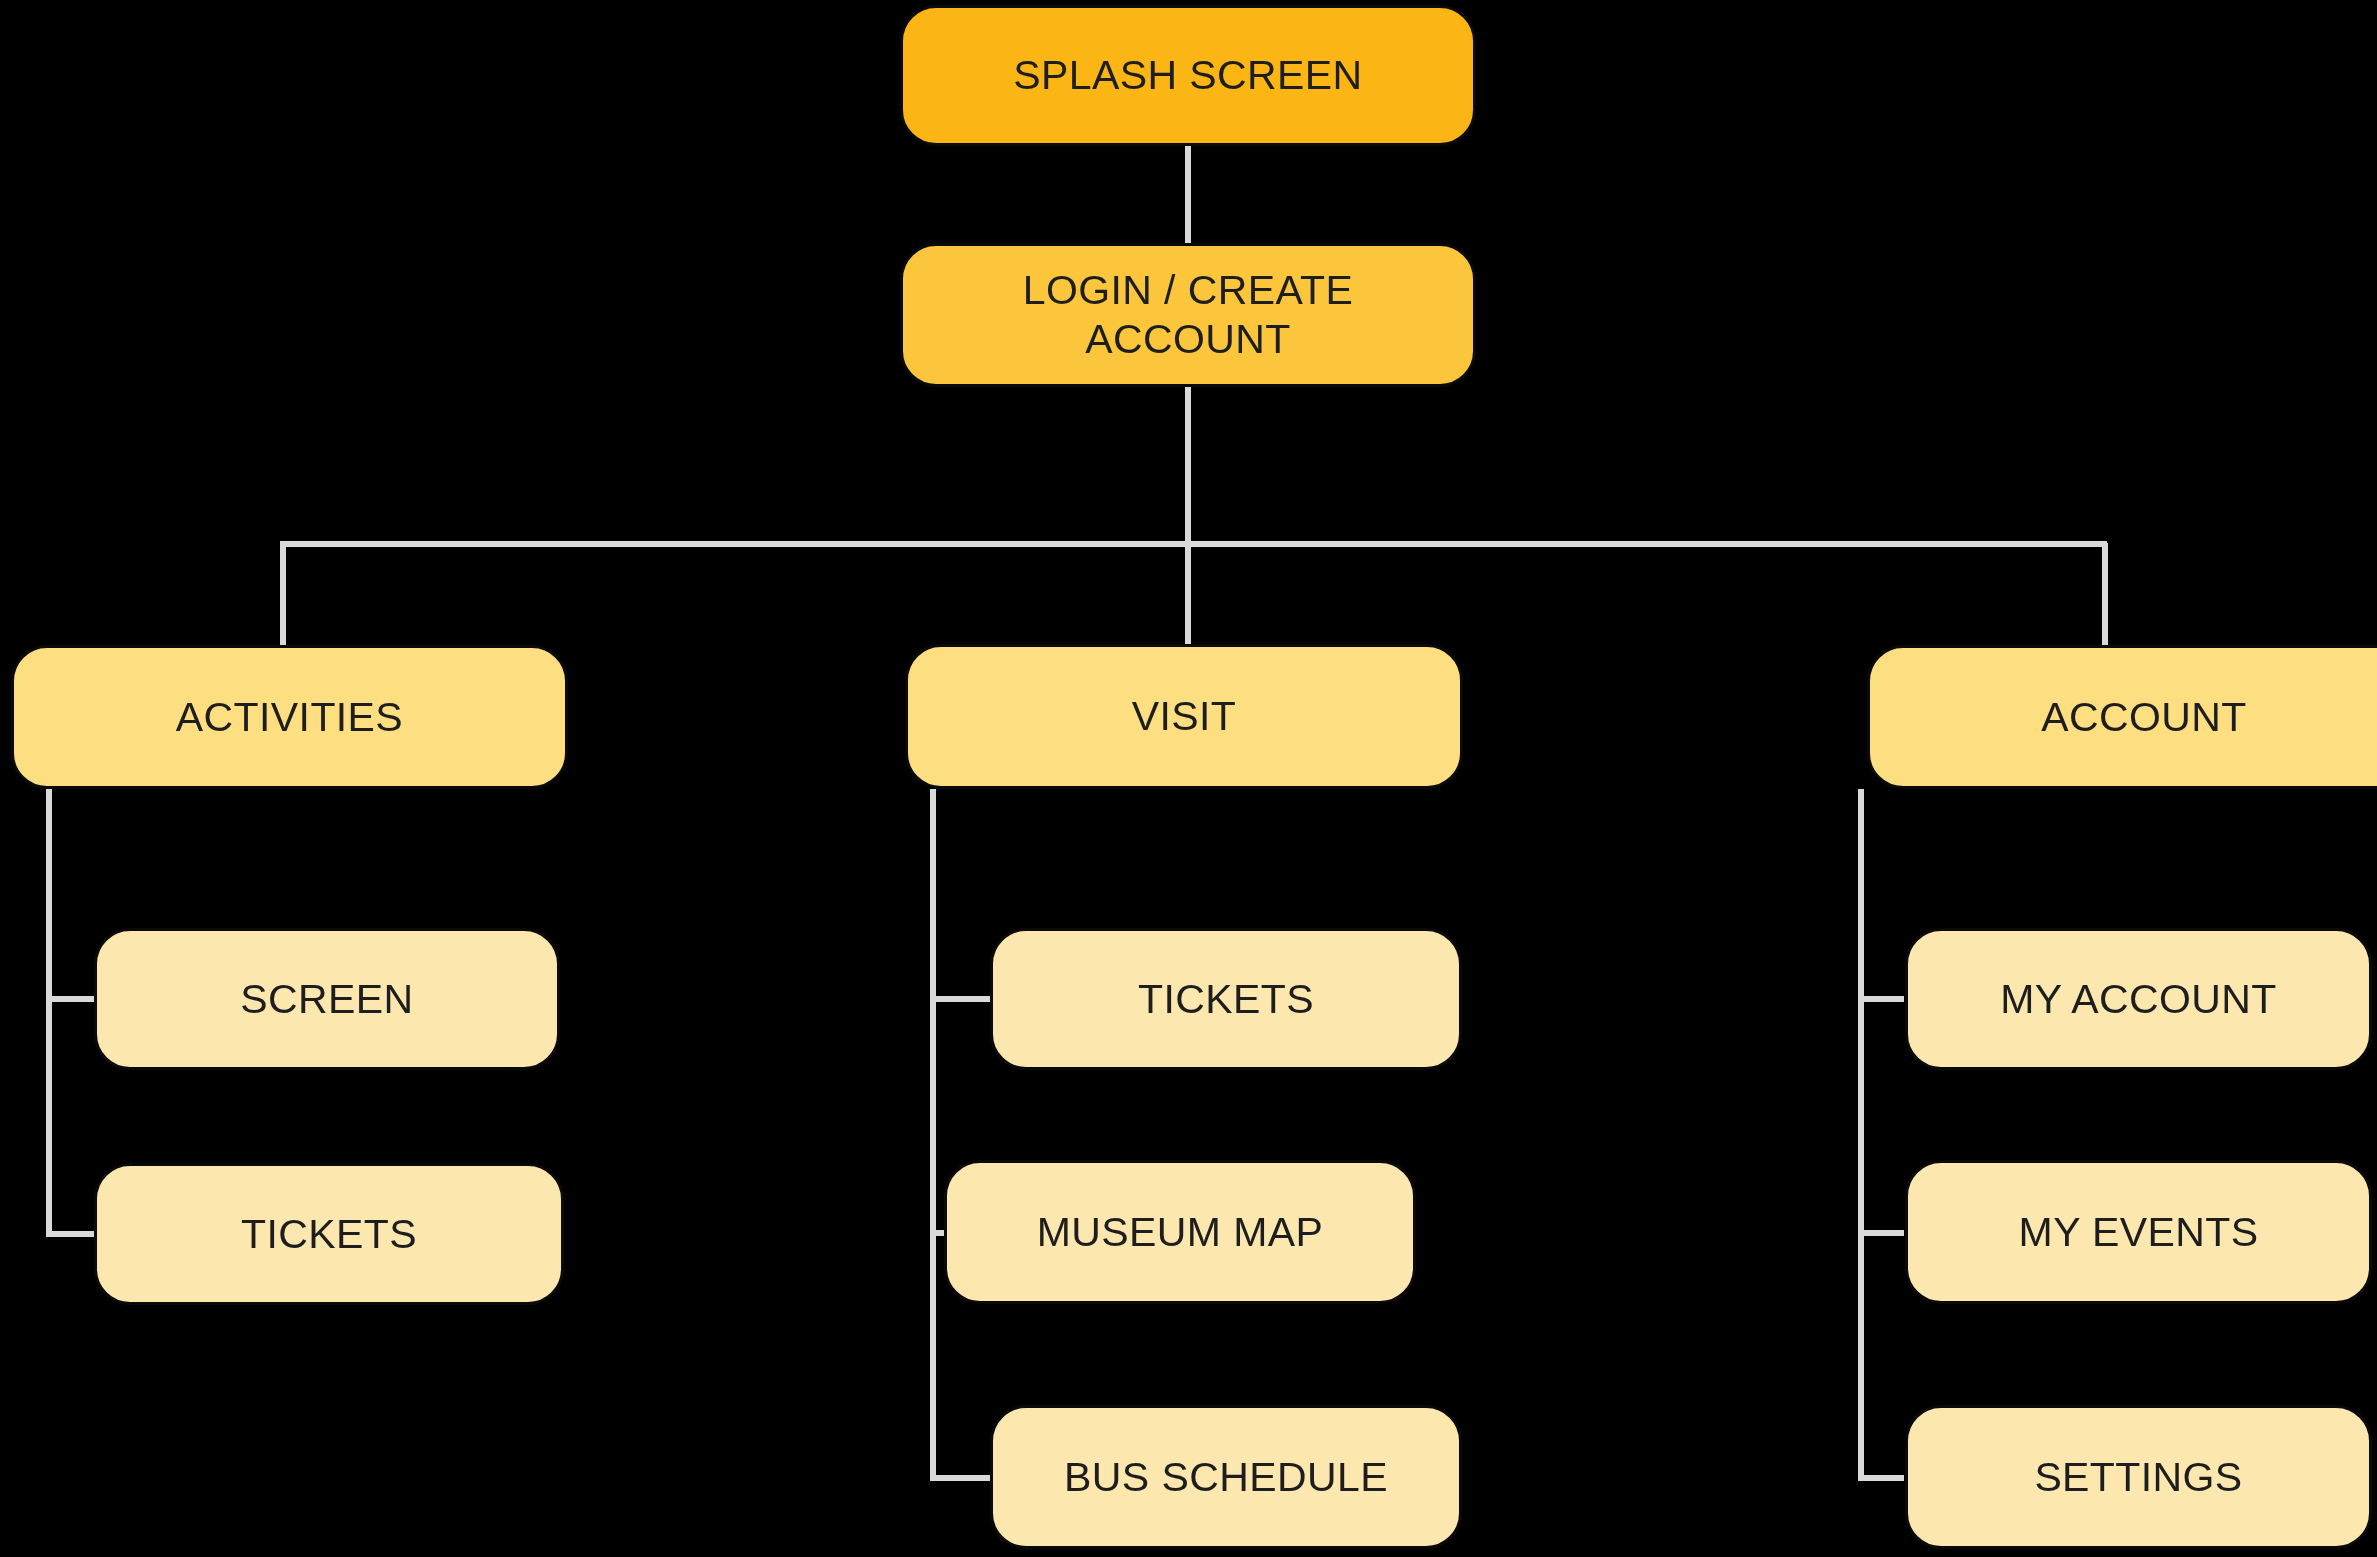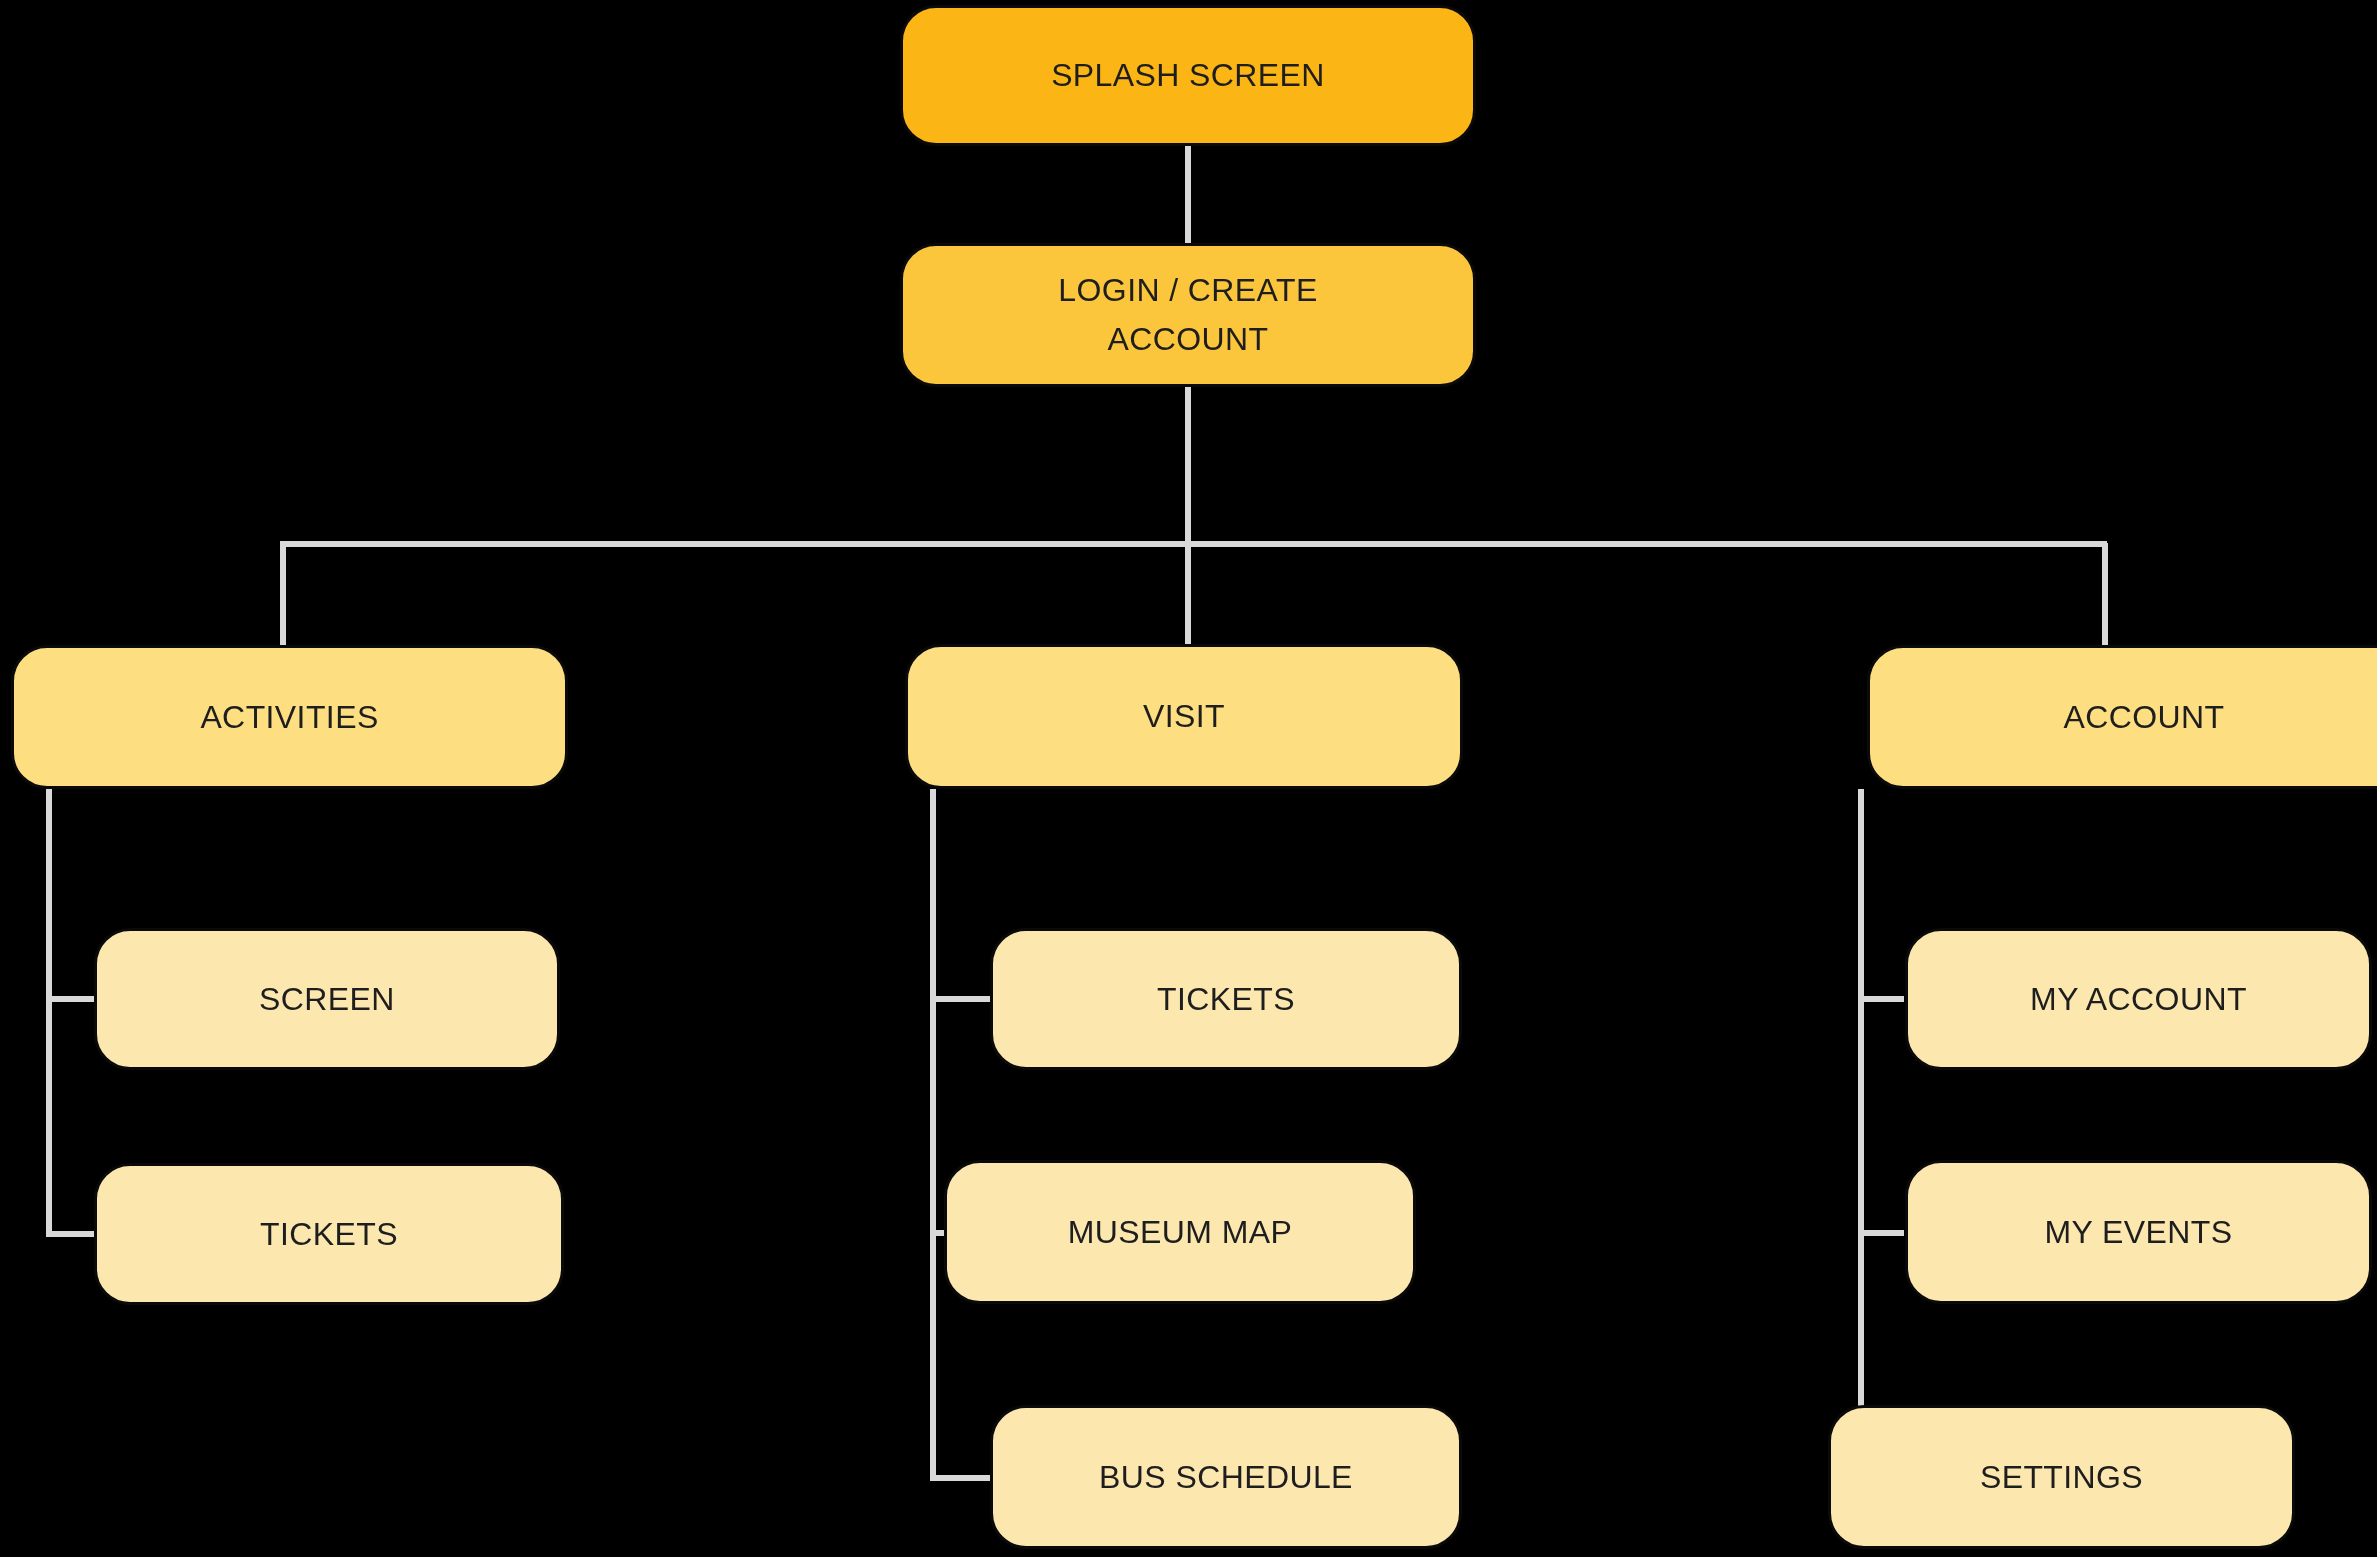--- a/index.html
+++ b/index.html
@@ -17,21 +17,21 @@
   .node {
     position: absolute;
     border-radius: 36px;
     border: 3.9px solid #0a0a0a;
     box-sizing: border-box;
     display: flex;
     align-items: center;
     justify-content: center;
     text-align: center;
     color: var(--text, #1e1e1e);
-    font-size: 32px;
+    font-size: 41px;
     letter-spacing: 0.4px;
     line-height: 49px;
   }
   .lv1 { background: var(--level1, #FBB515); }
   .lv2 { background: var(--level2, #FCC63C); }
   .lv3 { background: var(--level3, #FDDE81); }
   .lv4 { background: var(--level4, #FCE7AF); }
   .node .lbl { pointer-events: none; }
   .node .wrap2 { max-width: 408px; }
   .line {
@@ -104,16 +104,16 @@
 </div>
 
 <div class="node lv4" style="left:1905px; top:928px; width:467px; height:142px;">
   <span class="lbl">MY ACCOUNT</span>
 </div>
 
 <div class="node lv4" style="left:1905px; top:1160px; width:467px; height:144px;">
   <span class="lbl">MY EVENTS</span>
 </div>
 
-<div class="node lv4" style="left:1828px; top:1405px; width:467px; height:144px;">
+<div class="node lv4" style="left:1905px; top:1405px; width:467px; height:144px;">
   <span class="lbl">SETTINGS</span>
 </div>
 
 
 </body></html>

